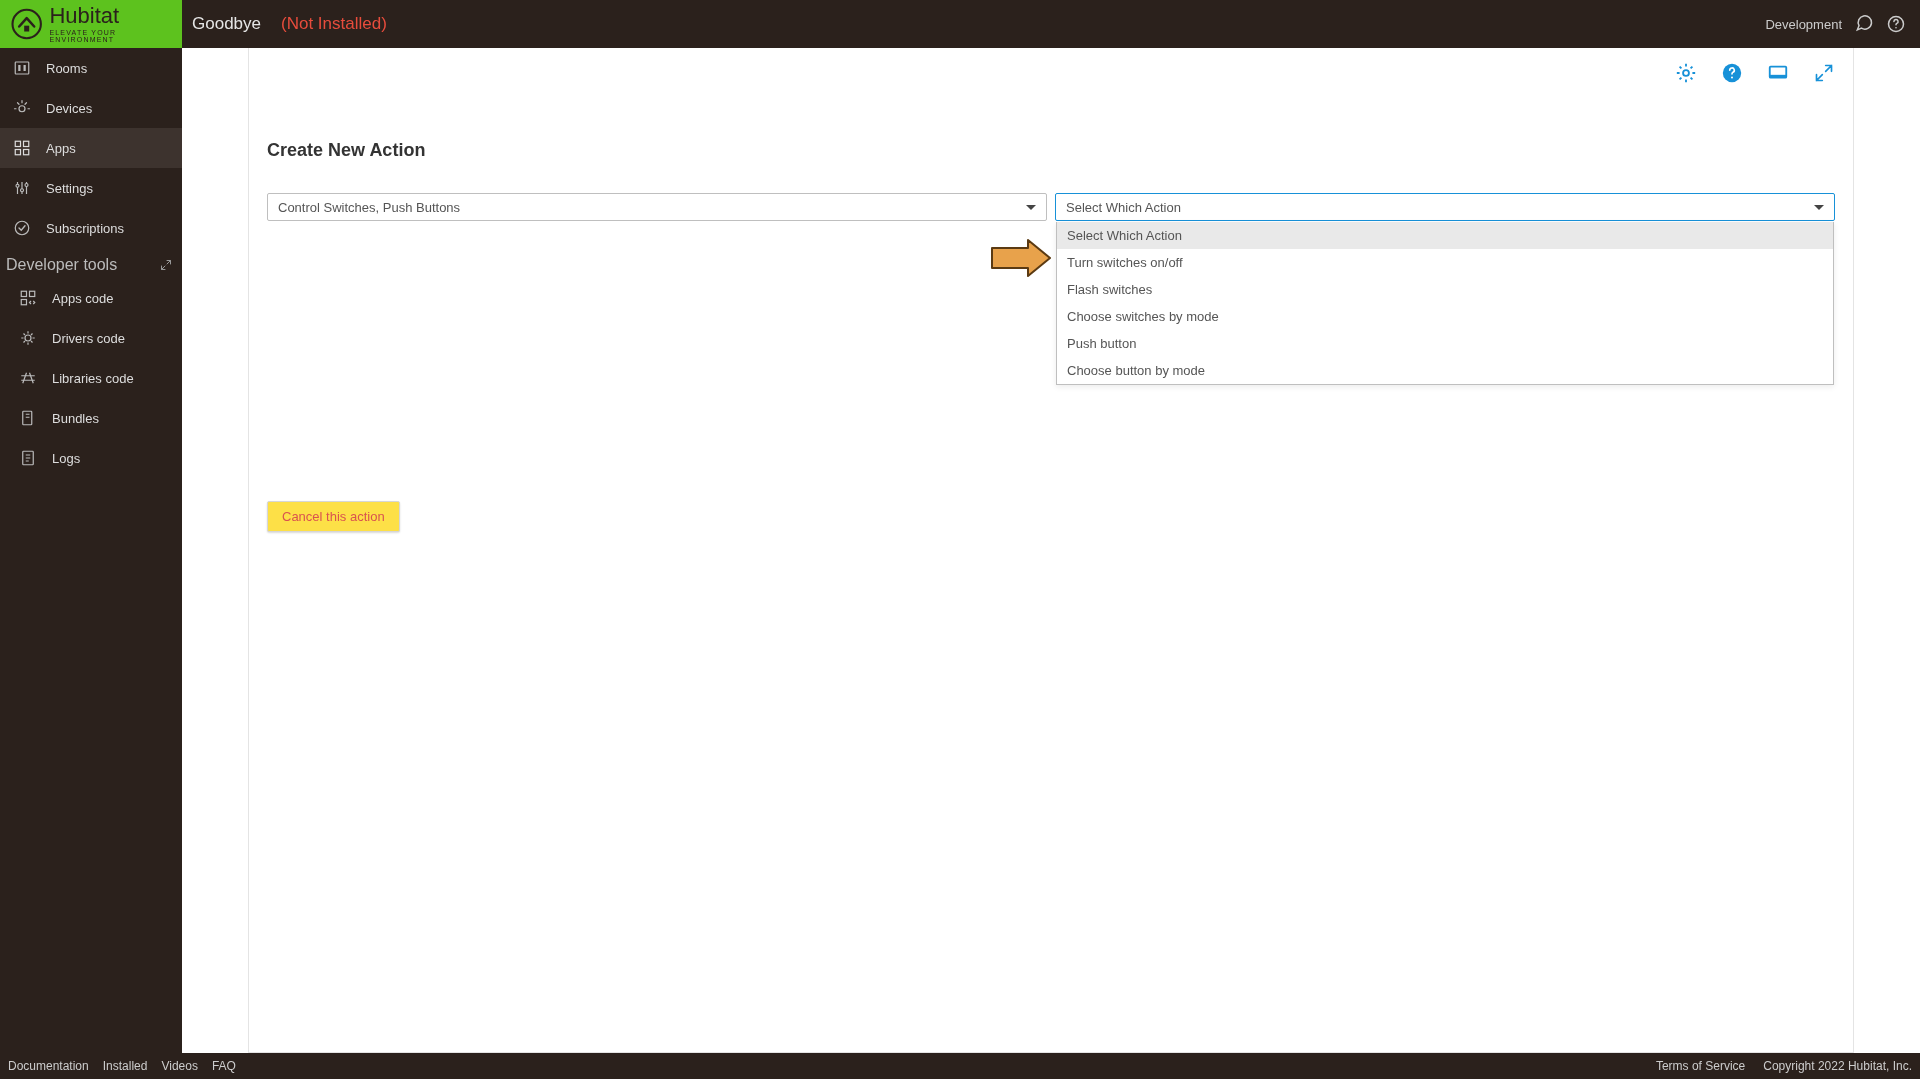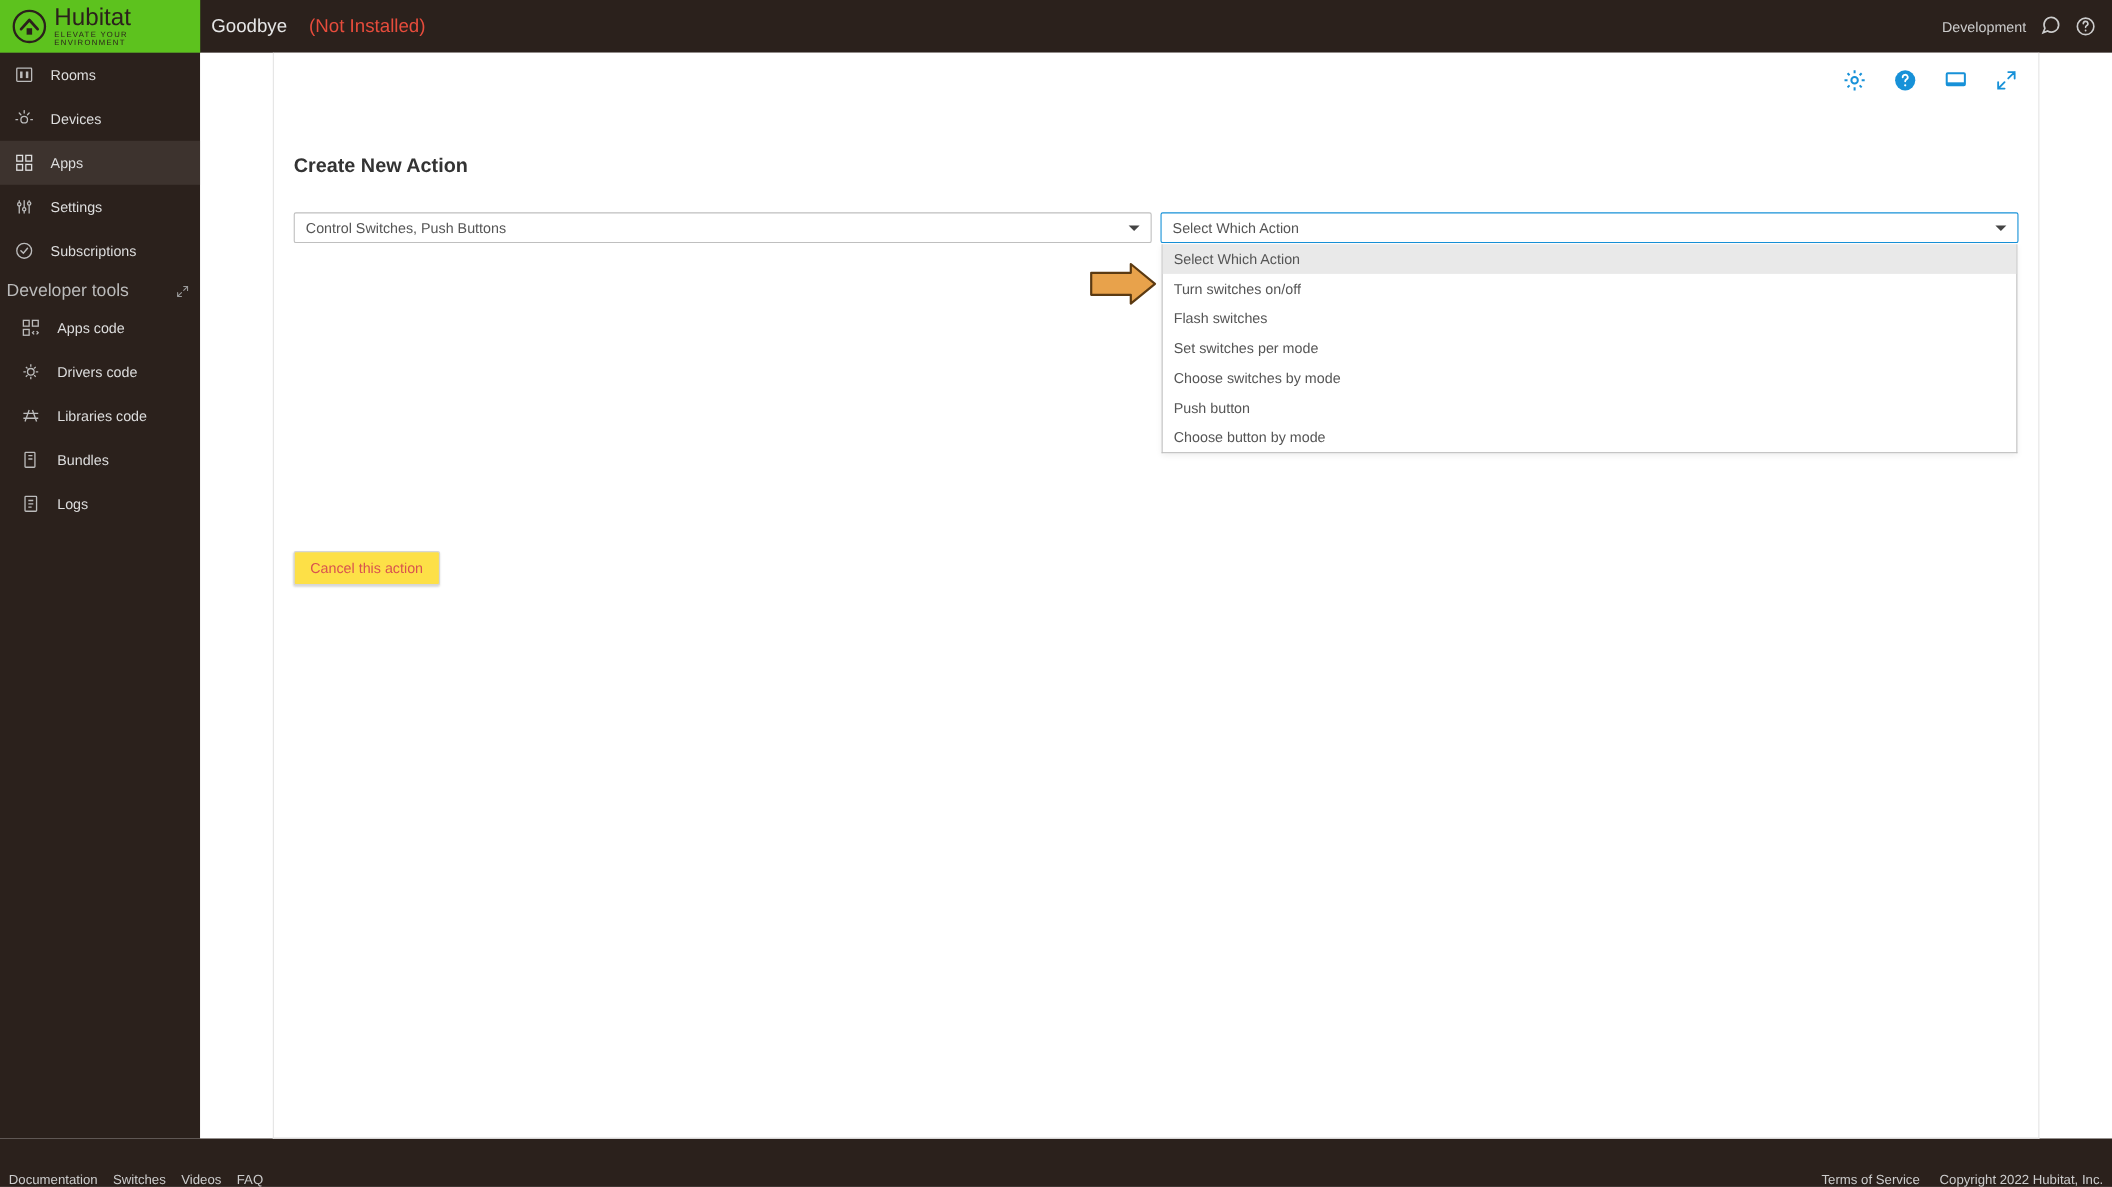--- a/index.html
+++ b/index.html
@@ -46,21 +46,21 @@
   .select-caret { margin-left: auto; width: 0; height: 0; border-left: 5px solid transparent; border-right: 5px solid transparent; border-top: 5px solid #444; }
   .dropdown { position: absolute; top: 28px; left: 0; right: 0; background: #fff; border: 1px solid #bfbfbf; border-top: none; z-index: 10; box-shadow: 0 2px 6px rgba(0,0,0,.08); }
   .dropdown-item { padding: 6px 10px; font-size: 13px; color: #555; cursor: pointer; }
   .dropdown-item:first-child { background: #e9e9e9; }
 
   .arrow-annot { position: absolute; width: 62px; height: 40px; pointer-events: none; }
 
   .cancel-btn { margin-top: 280px; margin-left: 0; display: inline-block; padding: 7px 14px; border: 1px solid #d6d6d6; border-radius: 2px; background: #fde047; color: #d9534f; font-size: 13px; cursor: pointer; box-shadow: 0 1px 2px rgba(0,0,0,.15); }
 
   
-  .footer { height: 44px; background: #2b211c; color: #ccc; display: flex; align-items: flex-end; font-size: 12px; padding: 0 8px; }
+  .footer { height: 26px; background: #2b211c; color: #ccc; display: flex; align-items: center; font-size: 12px; padding: 0 8px; }
   .footer-left { display: flex; gap: 14px; }
   .footer-link { cursor: pointer; }
   .footer-right { margin-left: auto; display: flex; gap: 18px; }
 
   svg { display: block; }
 </style>
 </head>
 <body>
 
 <div class="topbar">
@@ -246,21 +246,20 @@
           </div>
 
           <div class="select-box open" style="position:relative;gap:28px;">
             <span>Select Which Action</span>
             <span class="select-caret"></span>
 
             <div class="dropdown">
               <div class="dropdown-item">Select Which Action</div>
               <div class="dropdown-item">Turn switches on/off</div>
               <div class="dropdown-item">Flash switches</div>
-              <div class="dropdown-item">Set switches per mode</div>
               <div class="dropdown-item">Choose switches by mode</div>
               <div class="dropdown-item">Push button</div>
               <div class="dropdown-item">Choose button by mode</div>
             </div>
 
             <div class="arrow-annot" style="left:-66px; top:44px;">
               <svg width="62" height="40" viewBox="0 0 62 40">
                 <polygon points="2,10 38,10 38,2 60,20 38,38 38,30 2,30" fill="#e8a24b" stroke="#5b3a12" stroke-width="2" stroke-linejoin="round"></polygon>
               </svg>
             </div>
@@ -269,21 +268,21 @@
 
         <button class="cancel-btn">Cancel this action</button>
       </div>
     </div>
   </div>
 </div>
 
 <div class="footer">
   <div class="footer-left">
     <span class="footer-link">Documentation</span>
-    <span class="footer-link">Switches</span>
+    <span class="footer-link">Installed</span>
     <span class="footer-link">Videos</span>
     <span class="footer-link">FAQ</span>
   </div>
   <div class="footer-right">
     <span class="footer-link">Terms of Service</span>
     <span>Copyright 2022 Hubitat, Inc.</span>
   </div>
 </div>
 
 </body></html>

